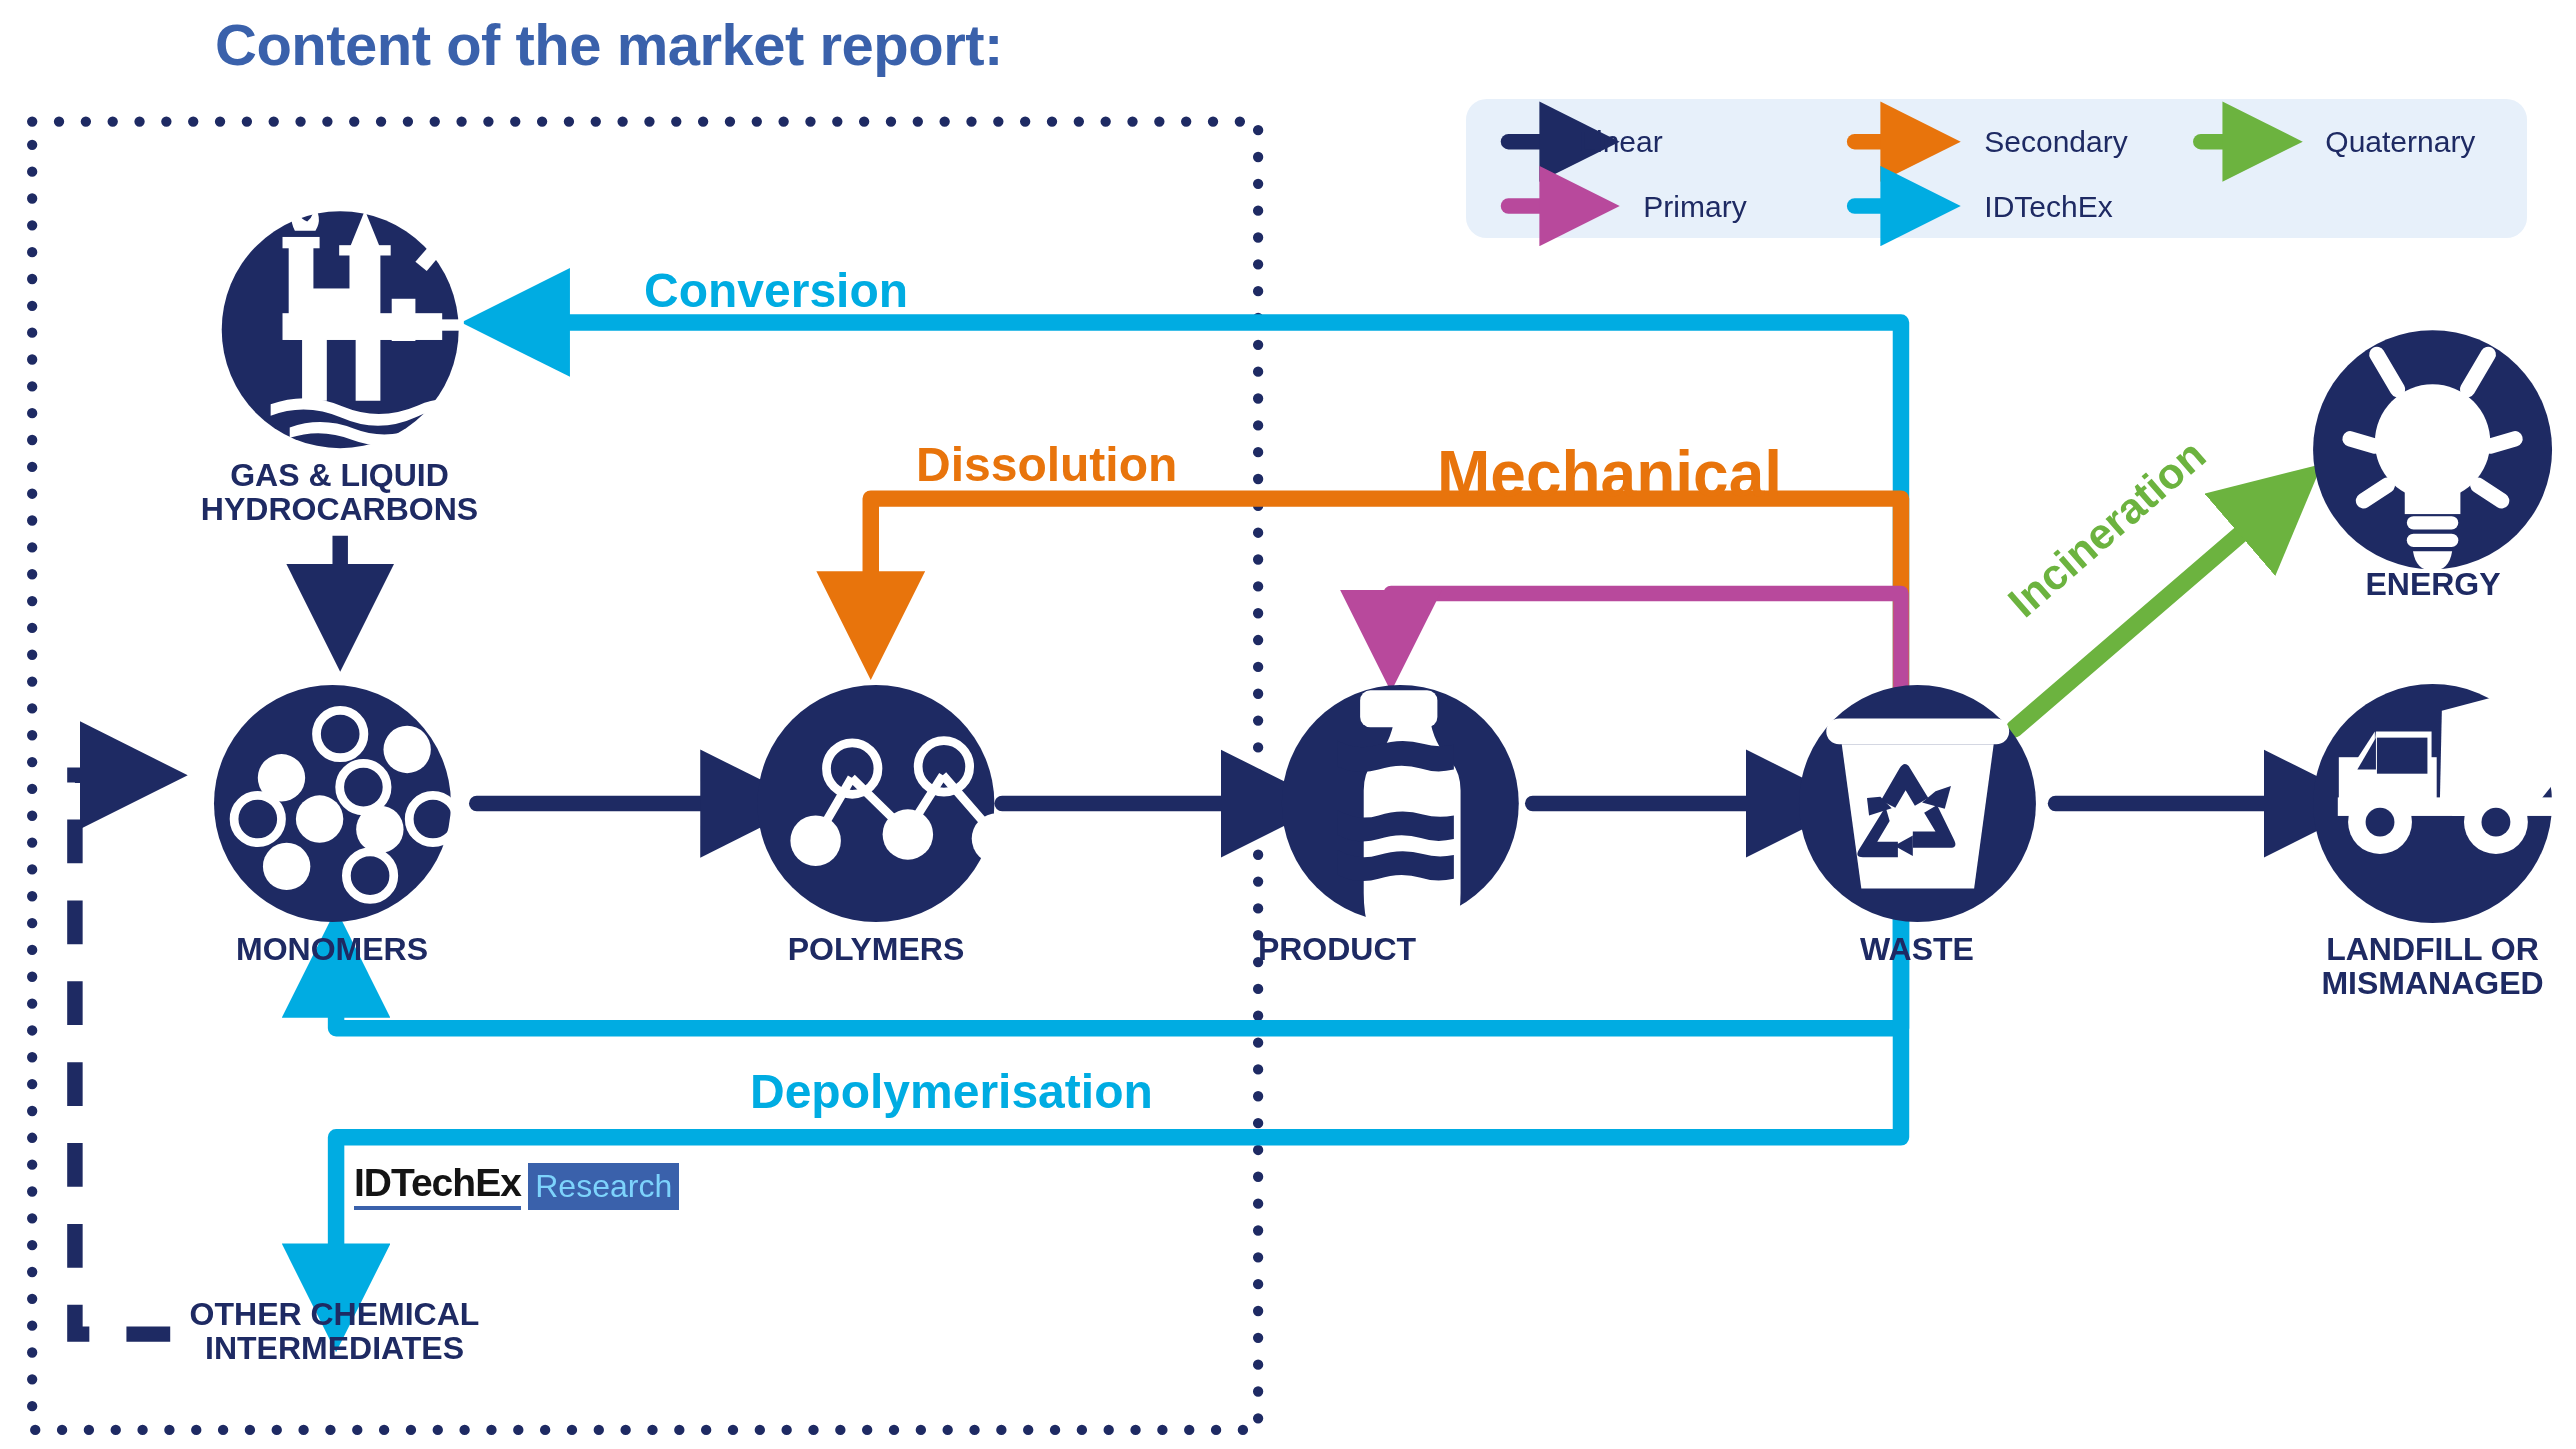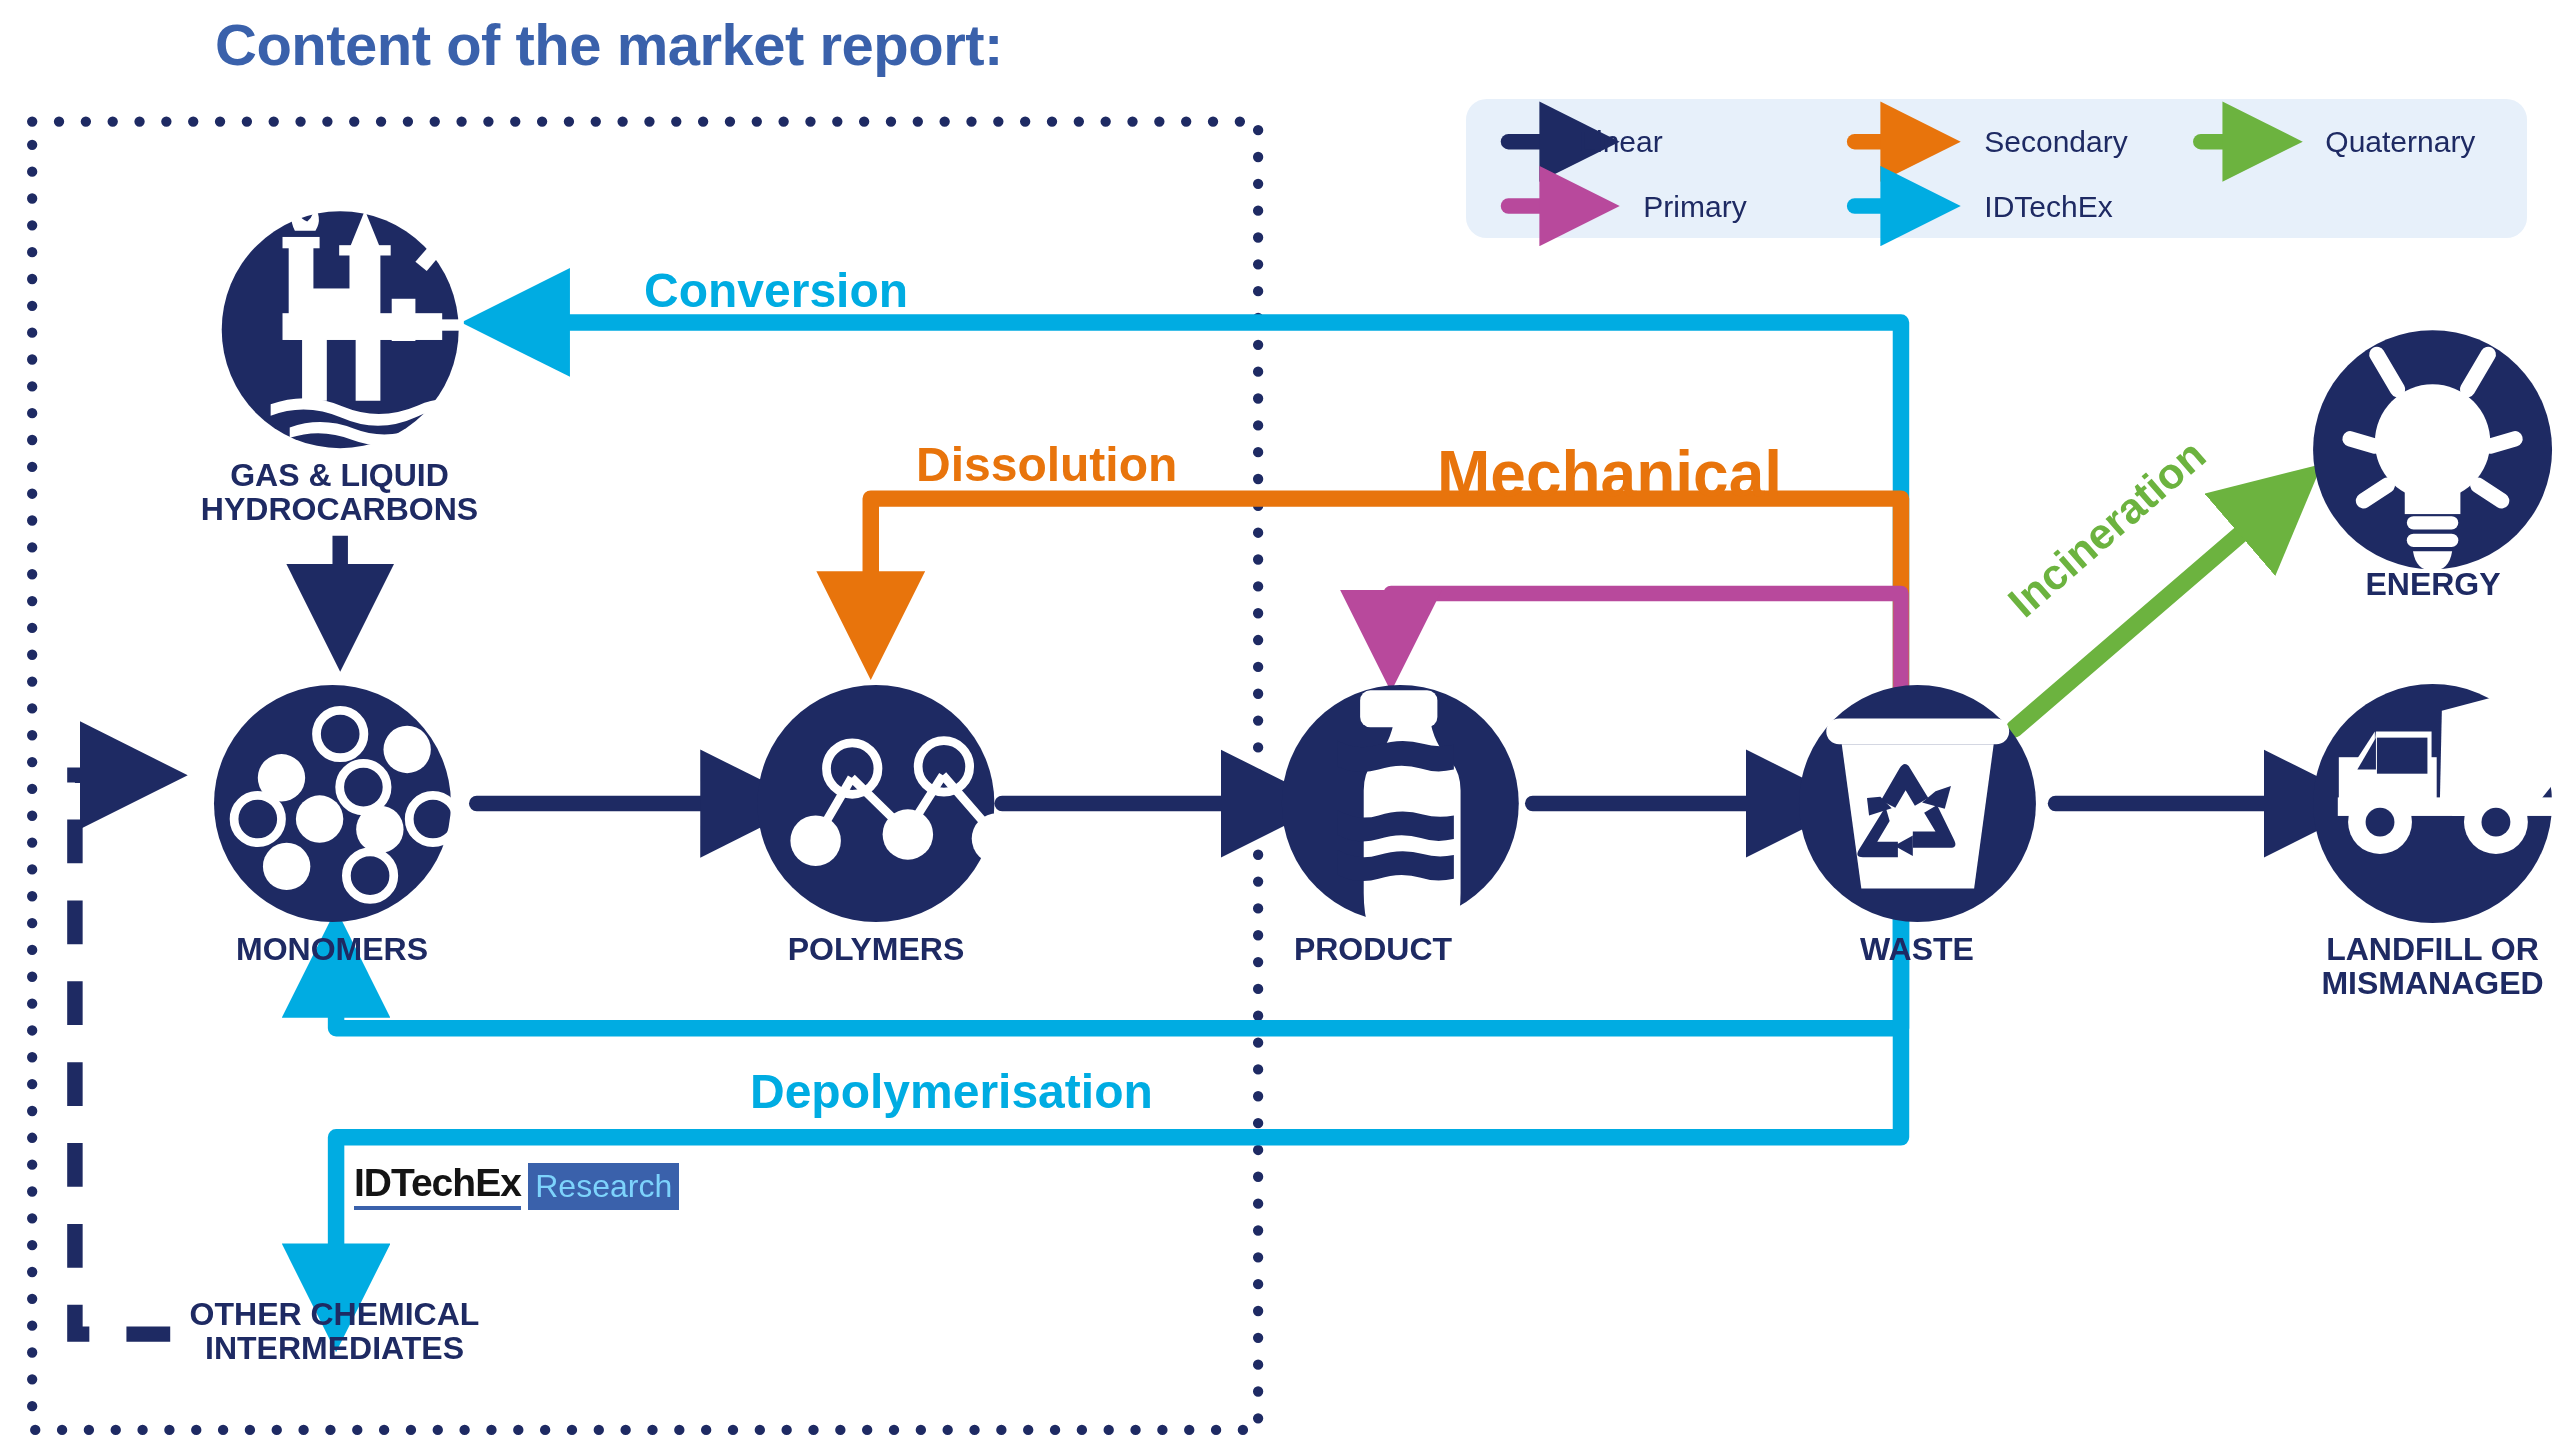--- a/index.html
+++ b/index.html
@@ -200,21 +200,21 @@
       <circle cx="4845" cy="1596" r="28" fill="#1e2a63"></circle>
       <rect x="4614" y="1432" width="98" height="70" fill="#1e2a63"></rect>
       <path d="M4612 1432 l-36 62 h36 z" fill="#1e2a63"></path>
     </g>
   </svg>
 
   <div class="nodelabel" style="left:149px;top:459px;width:381px;">GAS &amp; LIQUID
 HYDROCARBONS</div>
   <div class="nodelabel" style="left:157px;top:933px;width:350px;">MONOMERS</div>
   <div class="nodelabel" style="left:701px;top:933px;width:350px;">POLYMERS</div>
-  <div class="nodelabel" style="left:1198px;top:933px;width:350px;">PRODUCT</div>
+  <div class="nodelabel" style="left:1162px;top:933px;width:350px;">PRODUCT</div>
   <div class="nodelabel" style="left:1742px;top:933px;width:350px;">WASTE</div>
   <div class="nodelabel" style="left:2258px;top:568px;width:350px;">ENERGY</div>
   <div class="nodelabel" style="left:2242px;top:933px;width:381px;">LANDFILL OR
 MISMANAGED</div>
   <div class="nodelabel" style="left:144px;top:1298px;width:381px;">OTHER CHEMICAL
 INTERMEDIATES</div>
 
   <div class="proc" style="left:644px;top:255px;font-size:48px;color:#00ace2;">Conversion</div>
   <div class="proc" style="left:916px;top:429px;font-size:48px;color:#e8740c;">Dissolution</div>
   <div class="proc" style="left:1437px;top:429px;font-size:64px;color:#e8740c;">Mechanical</div>

